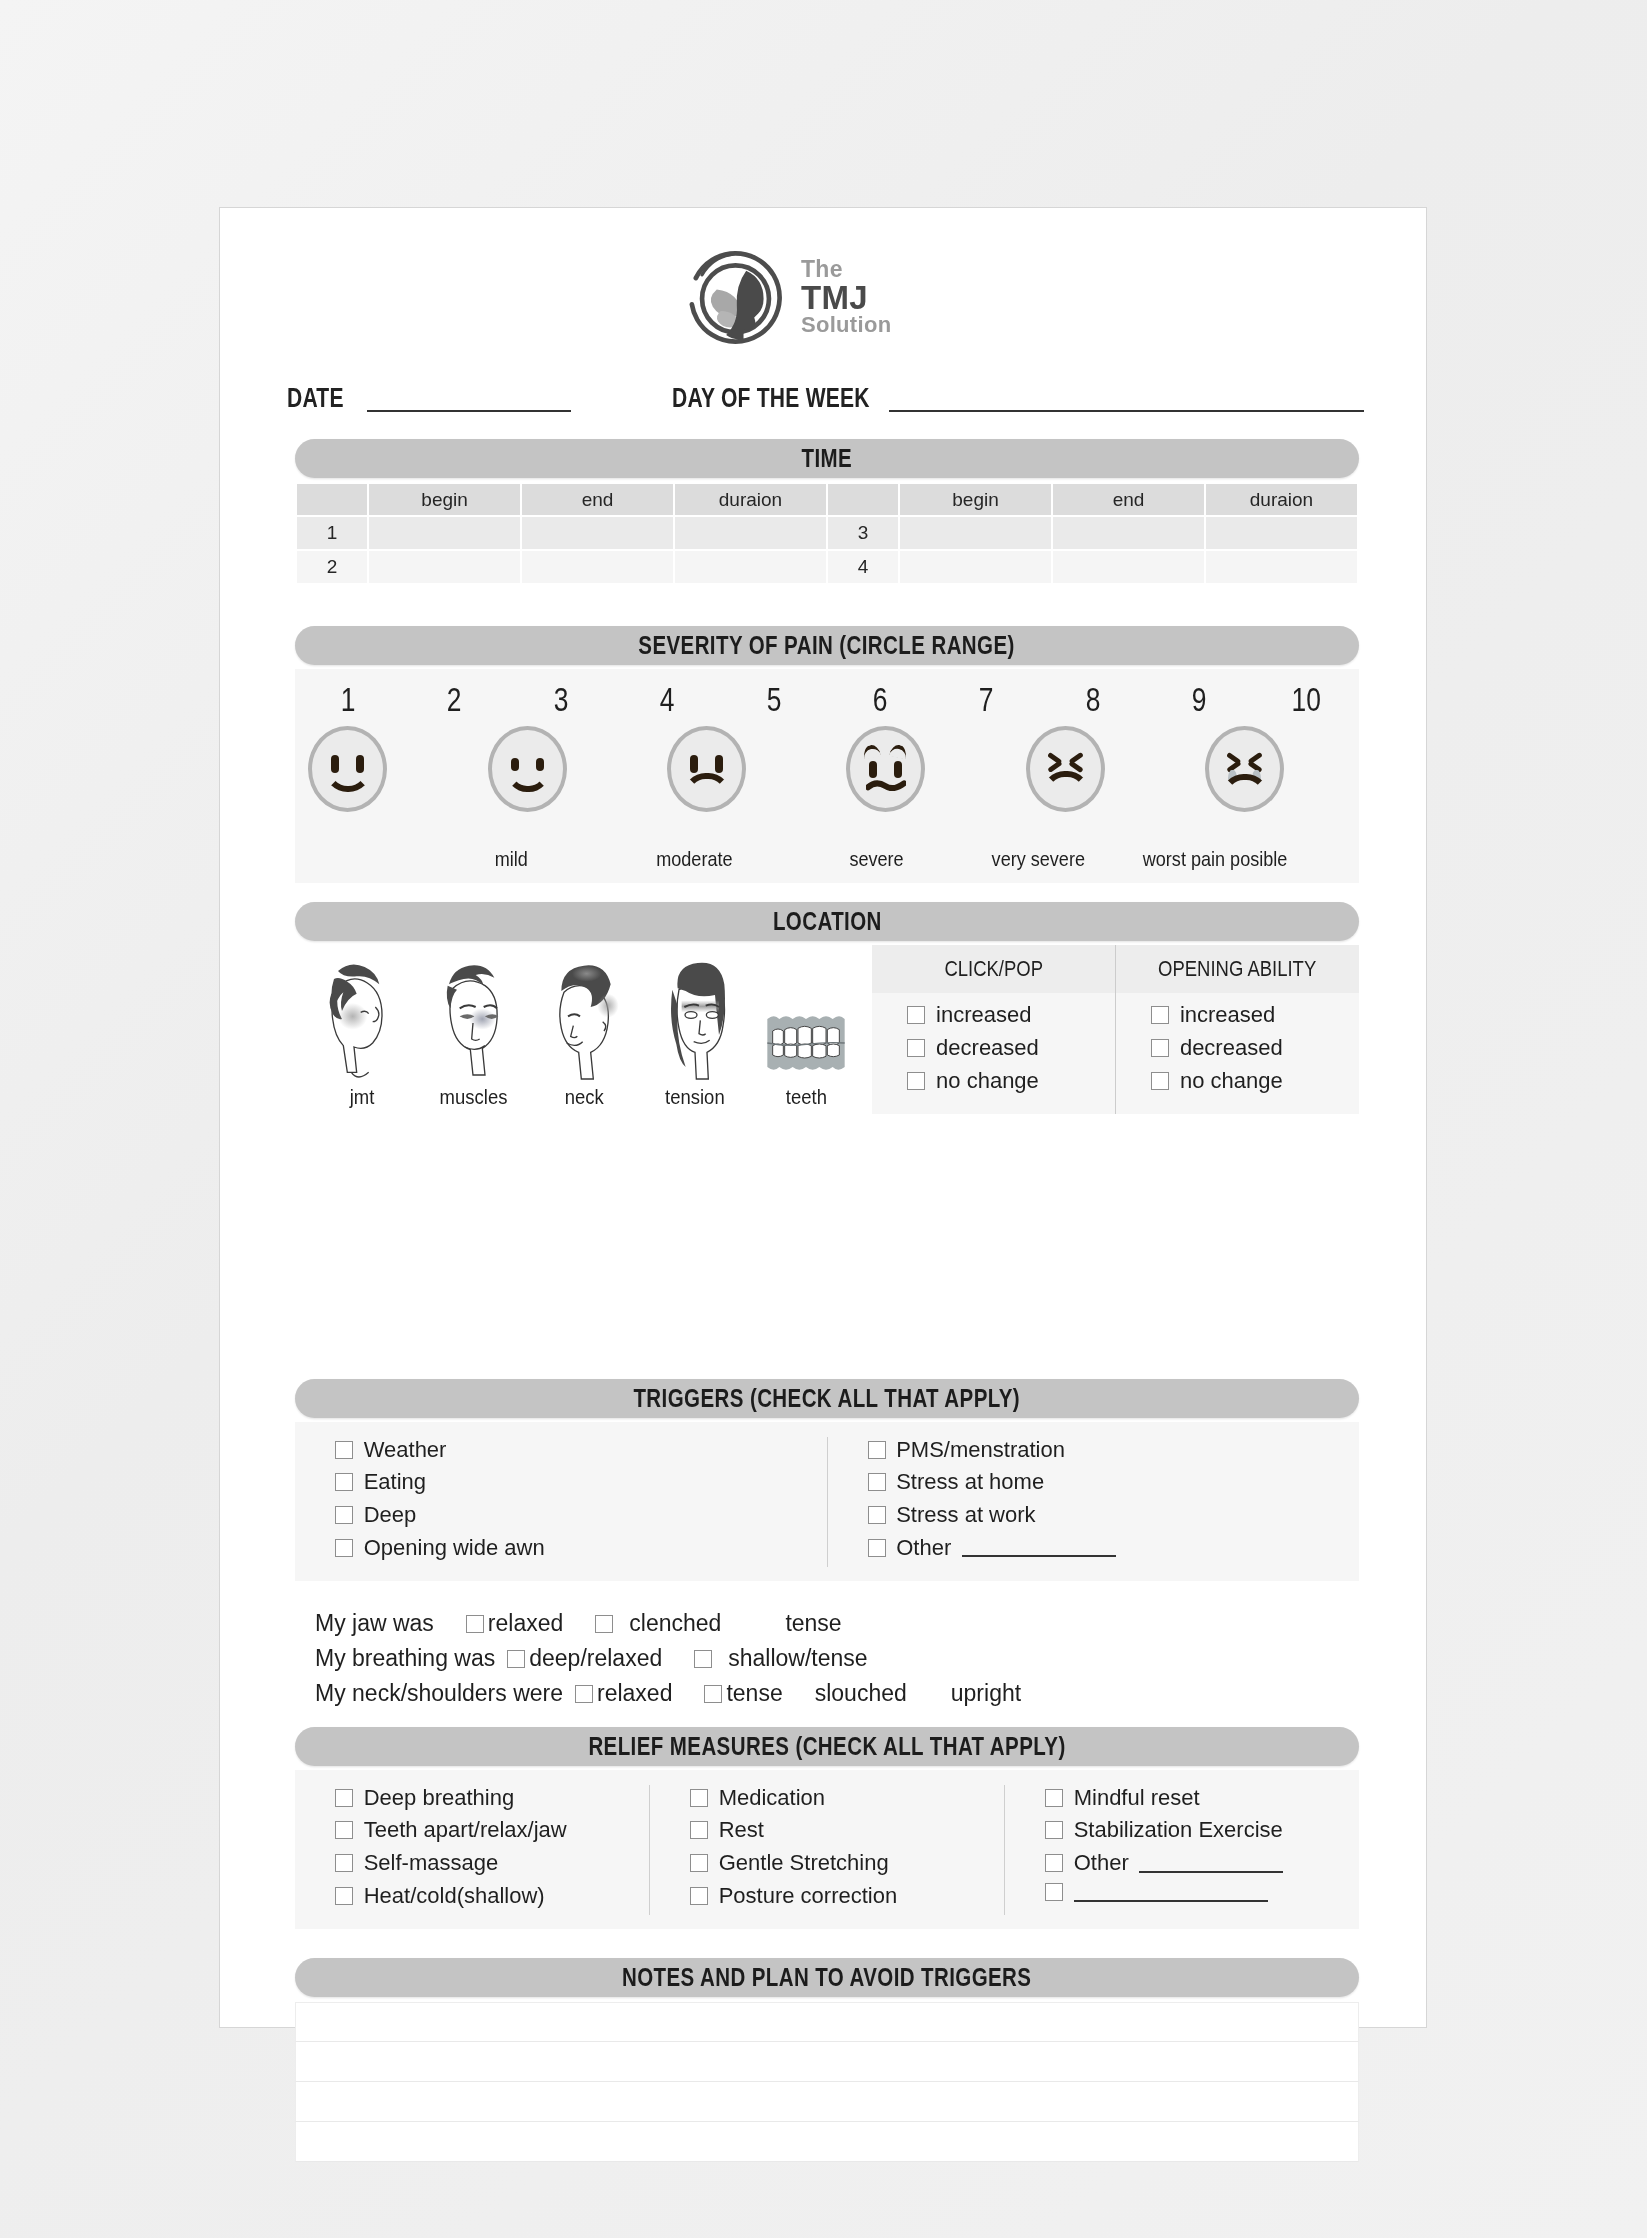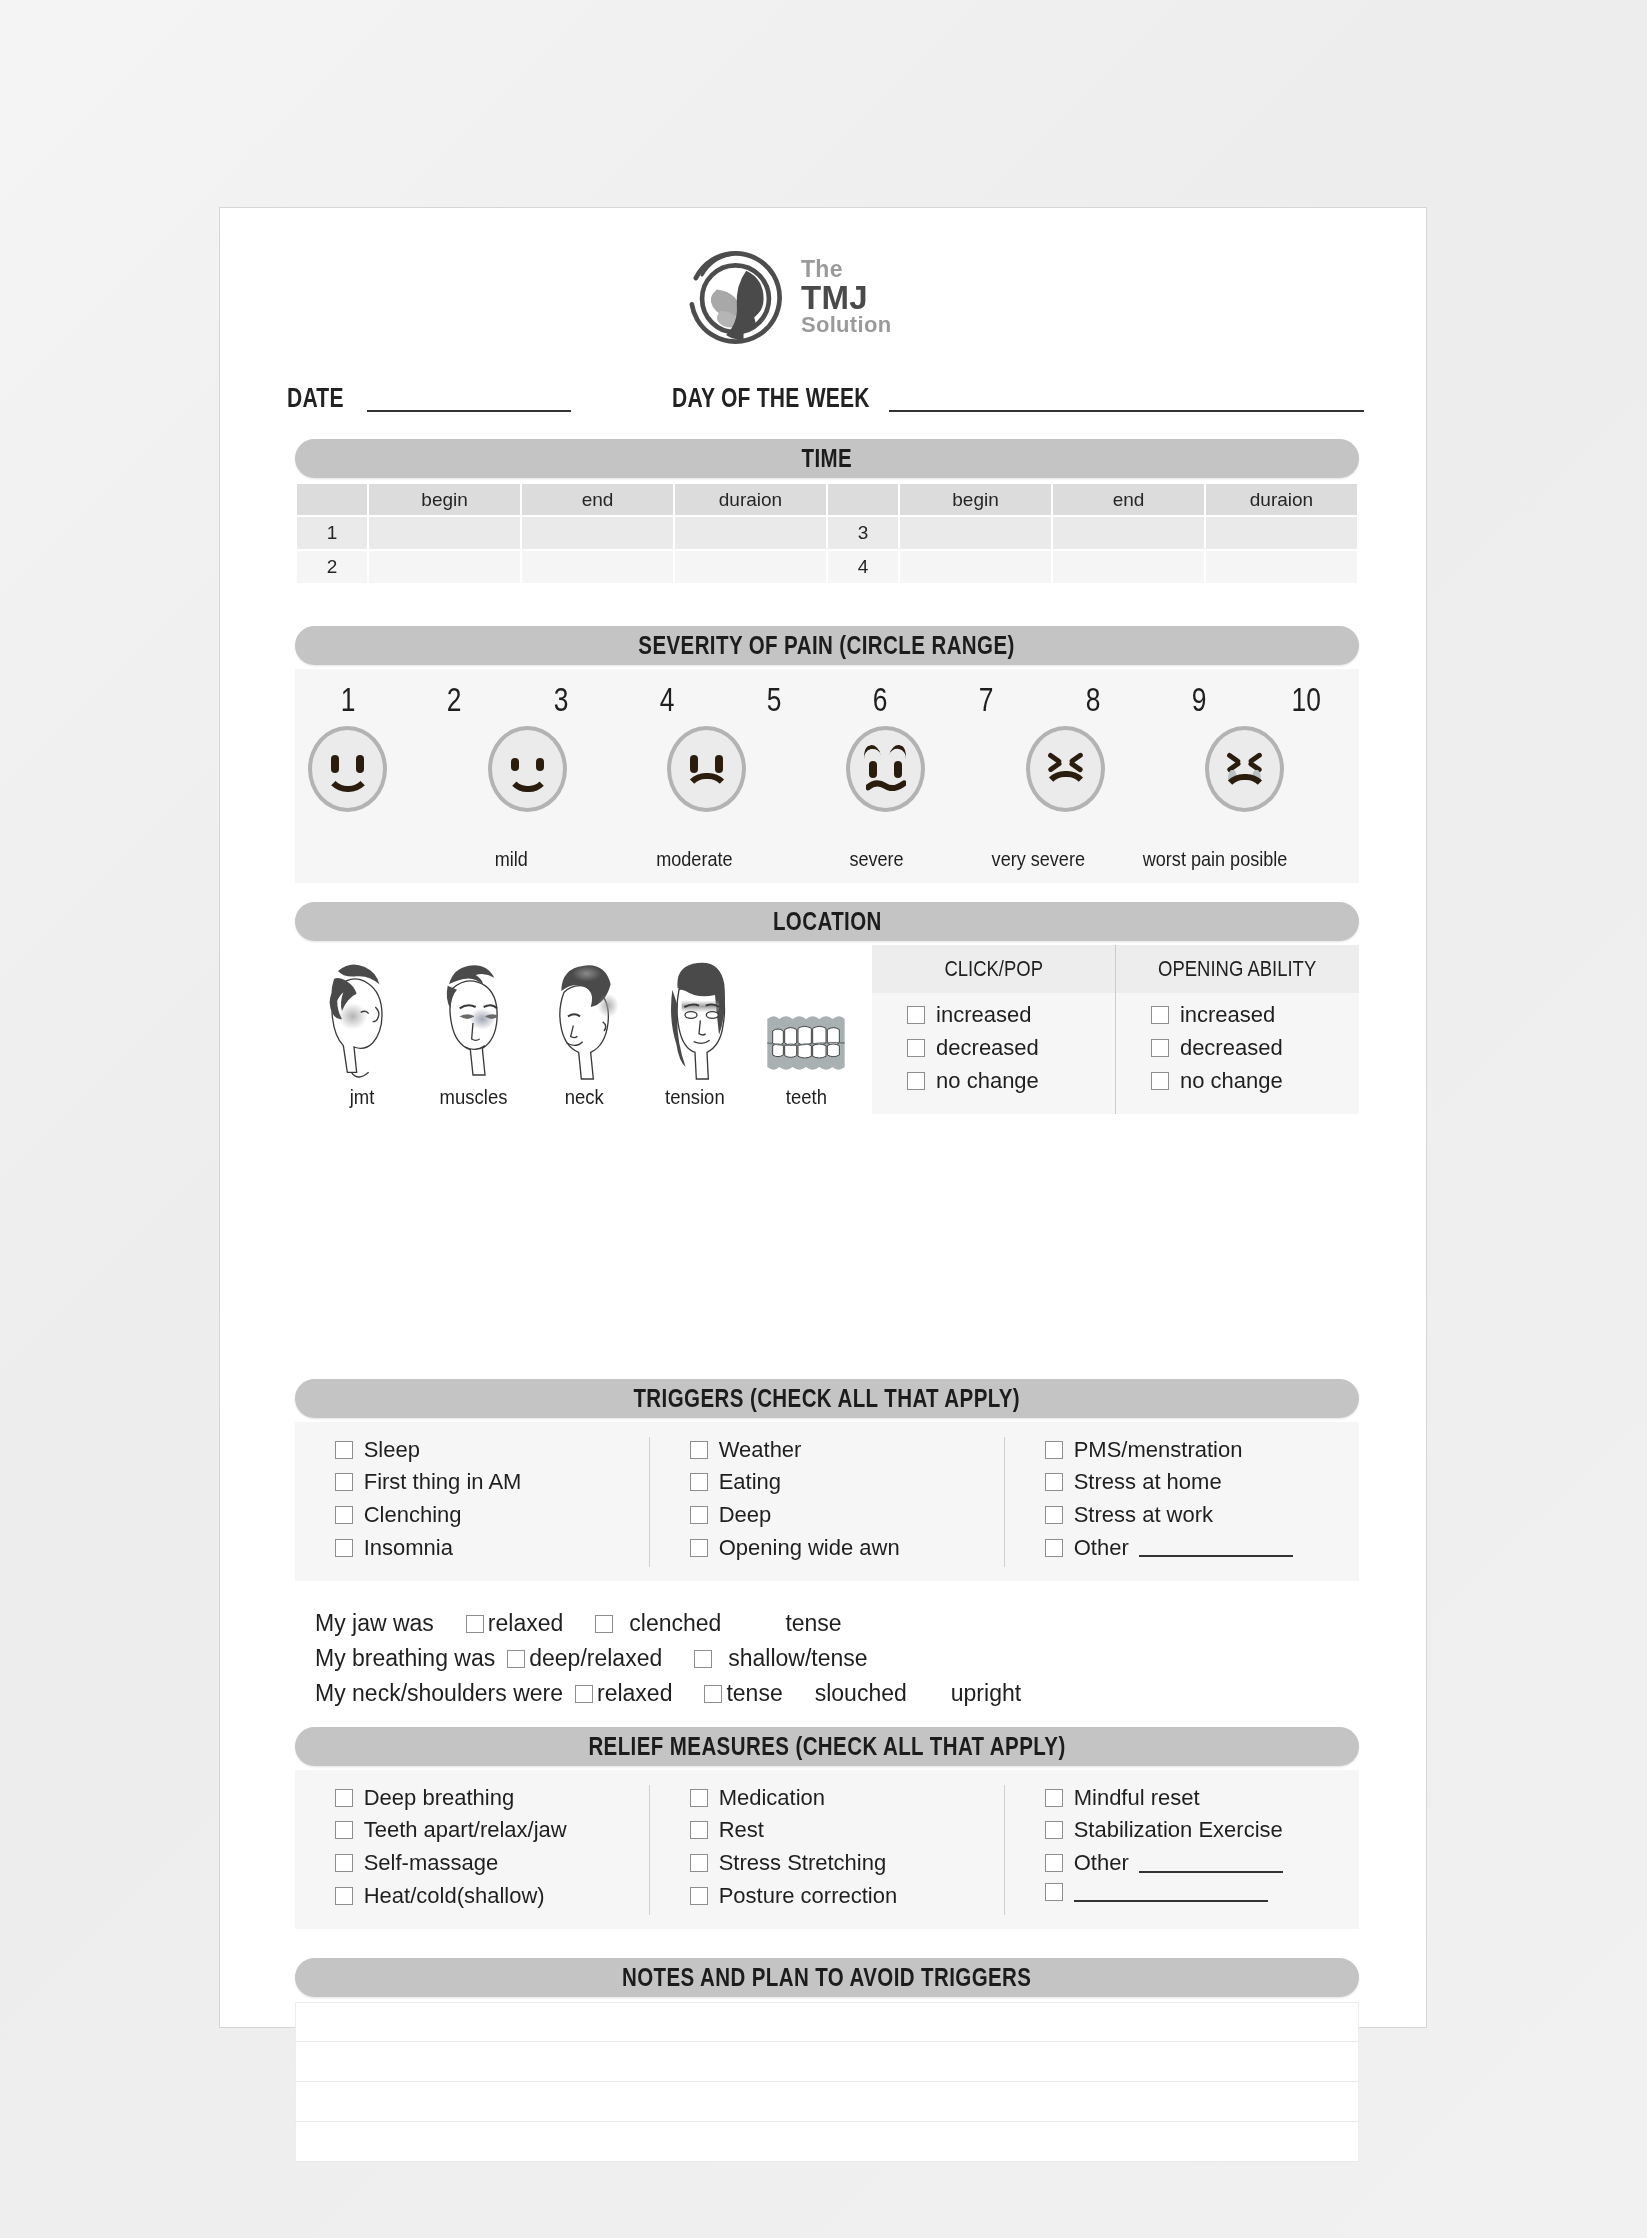--- a/index.html
+++ b/index.html
@@ -756,38 +756,20 @@
   </div>
 
   <div class="trg-sec">
     <div class="sec-head">
       <span class="sec-head-title"><span>TRIGGERS </span><span class="sub">(CHECK ALL THAT APPLY)</span></span>
     </div>
     <div class="three-col">
       <div class="tc-col">
         <div class="cb-row">
             <span class="cb"></span>
-            <span>Sleep</span>
-          </div>
-        <div class="cb-row">
-            <span class="cb"></span>
-            <span>First thing in AM</span>
-          </div>
-        <div class="cb-row">
-            <span class="cb"></span>
-            <span>Clenching</span>
-          </div>
-        <div class="cb-row">
-            <span class="cb"></span>
-            <span>Insomnia</span>
-          </div>
-      </div>
-      <div class="tc-col">
-        <div class="cb-row">
-            <span class="cb"></span>
             <span>Weather</span>
           </div>
         <div class="cb-row">
             <span class="cb"></span>
             <span>Eating</span>
           </div>
         <div class="cb-row">
             <span class="cb"></span>
             <span>Deep</span>
           </div>
@@ -885,21 +867,21 @@
         <div class="cb-row">
             <span class="cb"></span>
             <span>Medication</span>
           </div>
         <div class="cb-row">
             <span class="cb"></span>
             <span>Rest</span>
           </div>
         <div class="cb-row">
             <span class="cb"></span>
-            <span>Stress Stretching</span>
+            <span>Gentle Stretching</span>
           </div>
         <div class="cb-row">
             <span class="cb"></span>
             <span>Posture correction</span>
           </div>
       </div>
       <div class="tc-col">
         <div class="cb-row">
             <span class="cb"></span>
             <span>Mindful reset</span>

